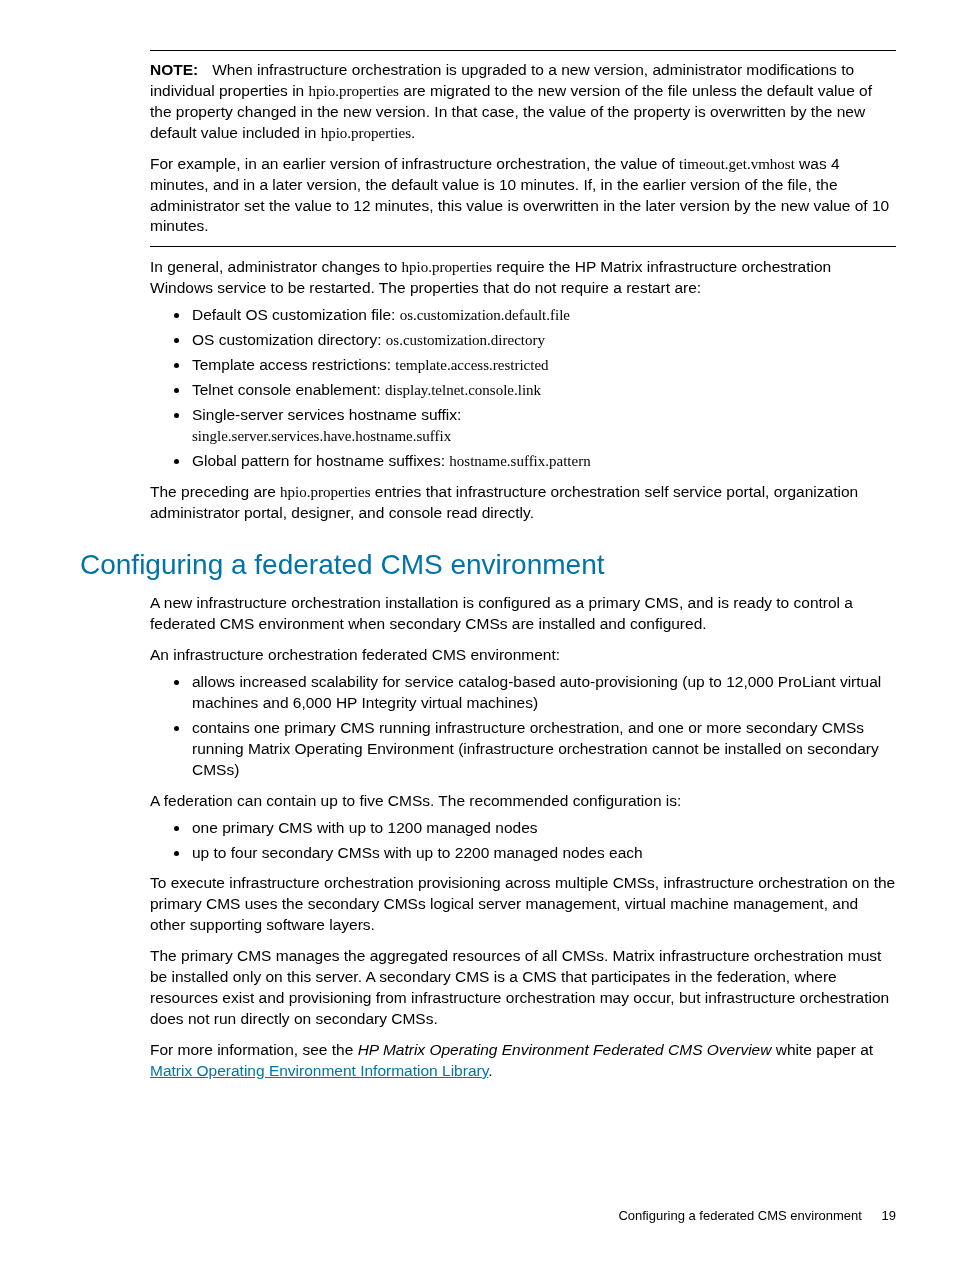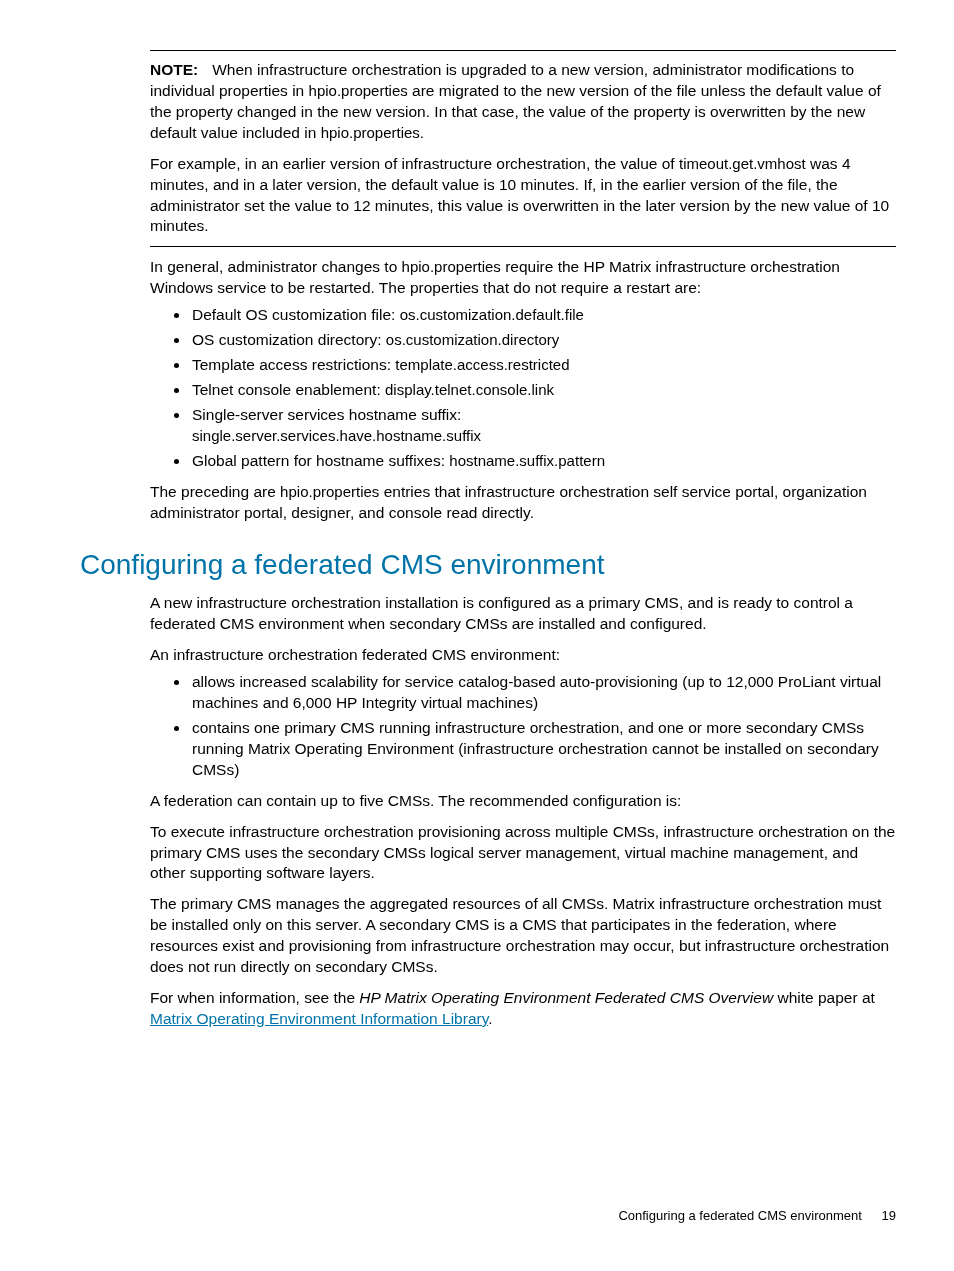--- a/index.html
+++ b/index.html
@@ -25,21 +25,21 @@
   .note-block {
     border-top: 1px solid #000;
     border-bottom: 1px solid #000;
     padding: 9px 0 9px 0;
     margin-left: 70px;
   }
   .note-block p { margin: 0 0 10px 0; }
   .note-block p:last-child { margin-bottom: 0; }
   .note-label { font-weight: bold; margin-right: 14px; }
   code, .code {
-    font-family: Liberation Sans, sans-serif;
+    font-family: Liberation Serif, serif;
     font-size: 15px;
   }
   .body-text {
     margin-left: 70px;
   }
   .body-text p { margin: 10px 0 0 0; }
   ul.bullets {
     list-style-type: disc;
     padding-left: 40px;
     margin: 6px 0 0 0;
@@ -99,24 +99,28 @@
   <h2 class="section">Configuring a federated CMS environment</h2>
 
   <div class="body-text">
     <p>A new infrastructure orchestration installation is configured as a primary CMS, and is ready to control a federated CMS environment when secondary CMSs are installed and configured.</p>
     <p>An infrastructure orchestration federated CMS environment:</p>
     <ul class="bullets">
       <li>allows increased scalability for service catalog-based auto-provisioning (up to 12,000 ProLiant virtual machines and 6,000 HP Integrity virtual machines)</li>
       <li>contains one primary CMS running infrastructure orchestration, and one or more secondary CMSs running Matrix Operating Environment (infrastructure orchestration cannot be installed on secondary CMSs)</li>
     </ul>
     <p>A federation can contain up to five CMSs. The recommended configuration is:</p>
+    <ul class="bullets">
+      <li>one primary CMS with up to 1200 managed nodes</li>
+      <li>up to four secondary CMSs with up to 2200 managed nodes each</li>
+    </ul>
     <p>To execute infrastructure orchestration provisioning across multiple CMSs, infrastructure orchestration on the primary CMS uses the secondary CMSs logical server management, virtual machine management, and other supporting software layers.</p>
     <p>The primary CMS manages the aggregated resources of all CMSs. Matrix infrastructure orchestration must be installed only on this server. A secondary CMS is a CMS that participates in the federation, where resources exist and provisioning from infrastructure orchestration may occur, but infrastructure orchestration does not run directly on secondary CMSs.</p>
     <p>
-      <span>For when information, see the </span><span class="italic">HP Matrix Operating Environment Federated CMS Overview</span><span> white paper at </span><a href="#" class="doc-link">Matrix Operating Environment Information Library</a><span>.</span>
+      <span>For more information, see the </span><span class="italic">HP Matrix Operating Environment Federated CMS Overview</span><span> white paper at </span><a href="#" class="doc-link">Matrix Operating Environment Information Library</a><span>.</span>
     </p>
   </div>
 
   <div class="footer">
     <span>Configuring a federated CMS environment</span>
     <span class="pnum">19</span>
   </div>
 
 </div>
 

